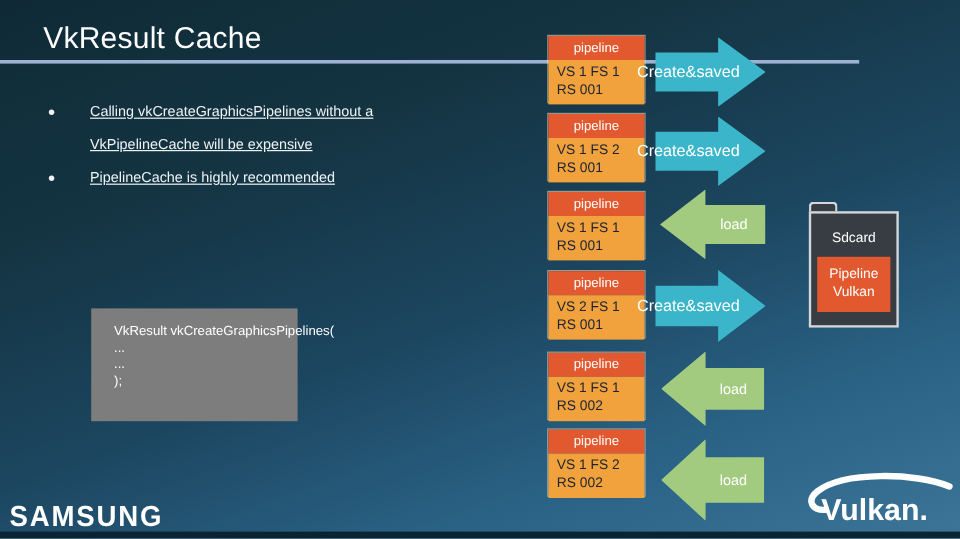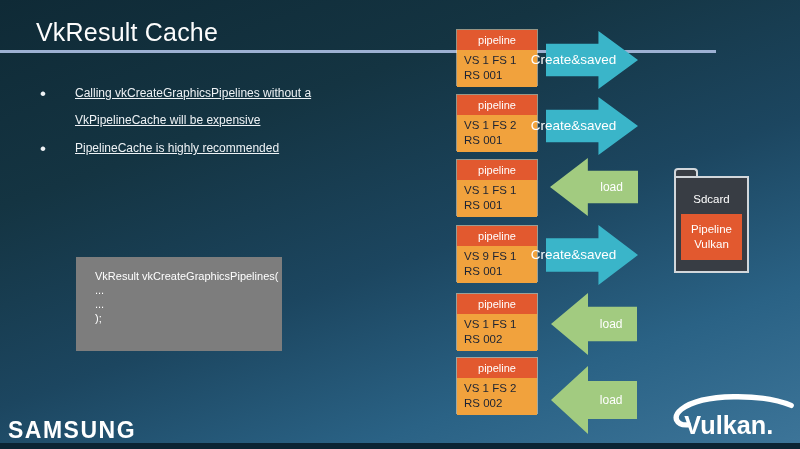--- a/index.html
+++ b/index.html
@@ -27,21 +27,21 @@
   .bullet-item { display: flex; margin-bottom: 1px; }
   .bullet-dot {
     width: 35px; flex: 0 0 35px; color: #eef2f5;
     font-size: 17px; line-height: 27px;
   }
   .bullet-text {
     width: 300px; color: #eef2f5; font-size: 12px; line-height: 27px; text-decoration: underline;
   }
 
   .codebox {
-    position: absolute; left: 76px; top: 257px; width: 206px; height: 94px;
+    position: absolute; left: 76px; top: 257px; width: 172px; height: 94px;
     background: #7d7d7d; color: #ffffff; box-sizing: border-box;
     padding: 12px 0 0 19px; font-size: 11px; line-height: 14px;
   }
   .code-line { white-space: pre; }
 
   
   .pbox {
     position: absolute; left: 456px; width: 82px; height: 57px;
     box-sizing: border-box; border: 1px solid rgba(255, 228, 190, 0.55);
   }
@@ -152,21 +152,21 @@
   <div class="pbox p3">
     <div class="pbox-header">pipeline</div>
     <div class="pbox-body">
       <div>VS 1 FS 1</div>
       <div>RS 001</div>
     </div>
   </div>
   <div class="pbox p4">
     <div class="pbox-header">pipeline</div>
     <div class="pbox-body">
-      <div>VS 9 FS 1</div>
+      <div>VS 2 FS 1</div>
       <div>RS 001</div>
     </div>
   </div>
   <div class="pbox p5">
     <div class="pbox-header">pipeline</div>
     <div class="pbox-body">
       <div>VS 1 FS 1</div>
       <div>RS 002</div>
     </div>
   </div>

